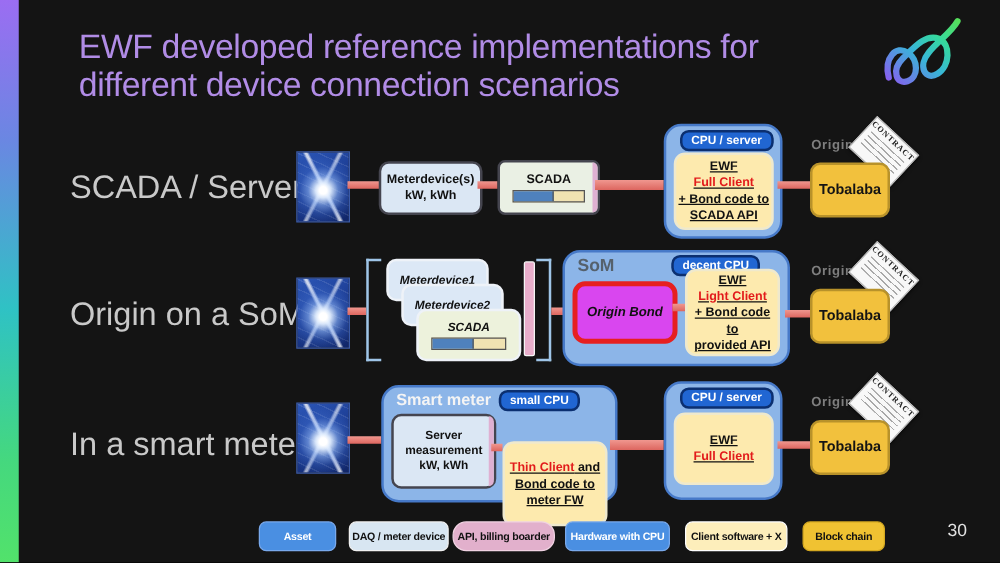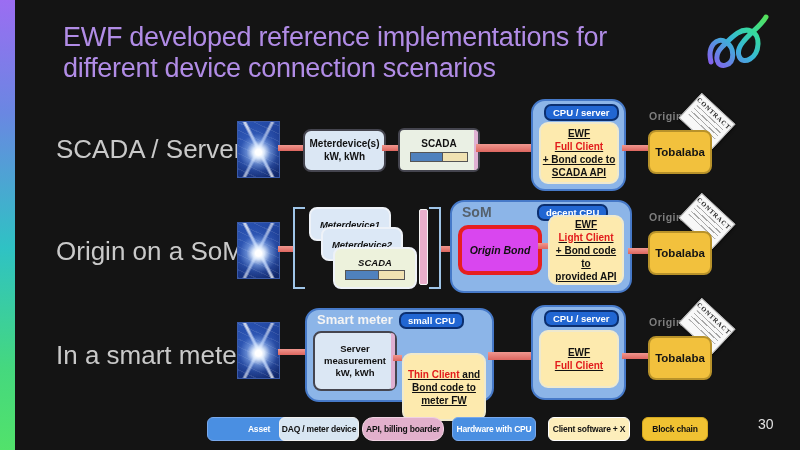--- a/index.html
+++ b/index.html
@@ -193,21 +193,21 @@
   </div>
   <div class="conn" style="left:622px;top:353px;width:26px;"></div>
 
   <div class="origin-logo" style="left:649px;top:316px;">Origin</div>
   <div class="contract" style="left:684px;top:309px;">
     <div class="word">CONTRACT</div>
     <div class="lines"></div>
   </div>
   <div class="gold" style="left:648px;top:336px;width:60px;height:40px;">Tobalaba</div>
 
-  <div class="chip" style="left: 207px; width: 60px; border: 1px solid rgb(121, 169, 236); background: rgb(74, 143, 226); color: rgb(255, 255, 255); padding-left: 21px;">Asset</div>
+  <div class="chip" style="left: 207px; width: 60px; border: 1px solid rgb(121, 169, 236); background: rgb(74, 143, 226); color: rgb(255, 255, 255);">Asset</div>
   <div class="chip" style="left: 279px; width: 78px; border: 1px solid rgb(240, 240, 240); background: rgb(216, 230, 242); color: rgb(17, 17, 17);">DAQ / meter device</div>
   <div class="chip pill" style="left: 362px; width: 80px; border: 1px solid rgb(240, 210, 226); background: rgb(226, 176, 204); color: rgb(17, 17, 17);">API, billing boarder</div>
   <div class="chip" style="left: 452px; width: 82px; border: 1px solid rgb(121, 169, 236); background: rgb(74, 143, 226); color: rgb(255, 255, 255);">Hardware with CPU</div>
   <div class="chip" style="left: 548px; width: 80px; border: 1px solid rgb(254, 254, 254); background: rgb(253, 238, 187); color: rgb(17, 17, 17);">Client software + X</div>
   <div class="chip" style="left: 642px; width: 64px; border: 1px solid rgb(212, 168, 32); background: rgb(240, 194, 50); color: rgb(17, 17, 17);">Block chain</div>
 
   <div class="pagenum">30</div>
 </div>
 
 </body></html>

